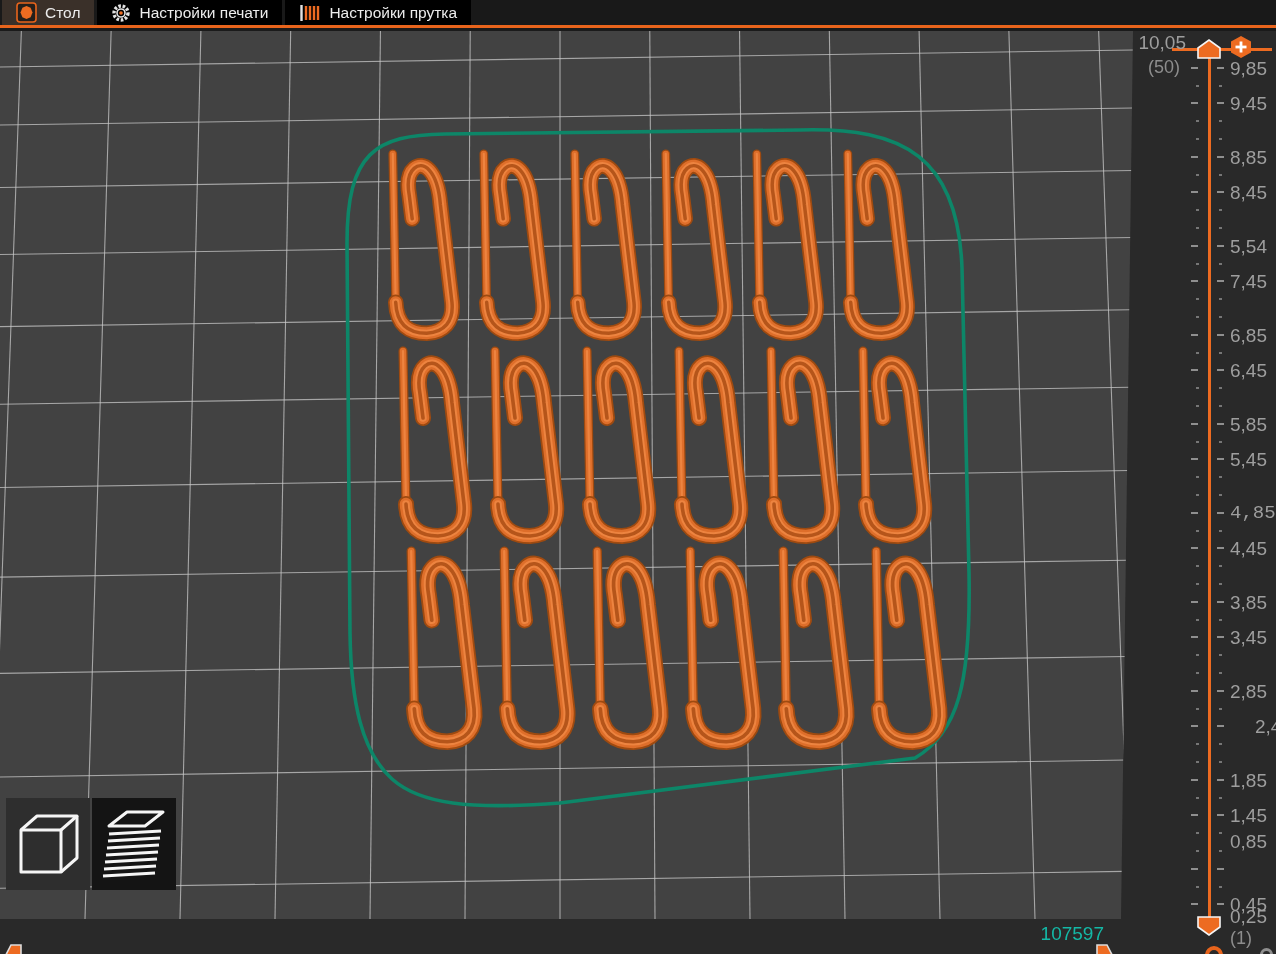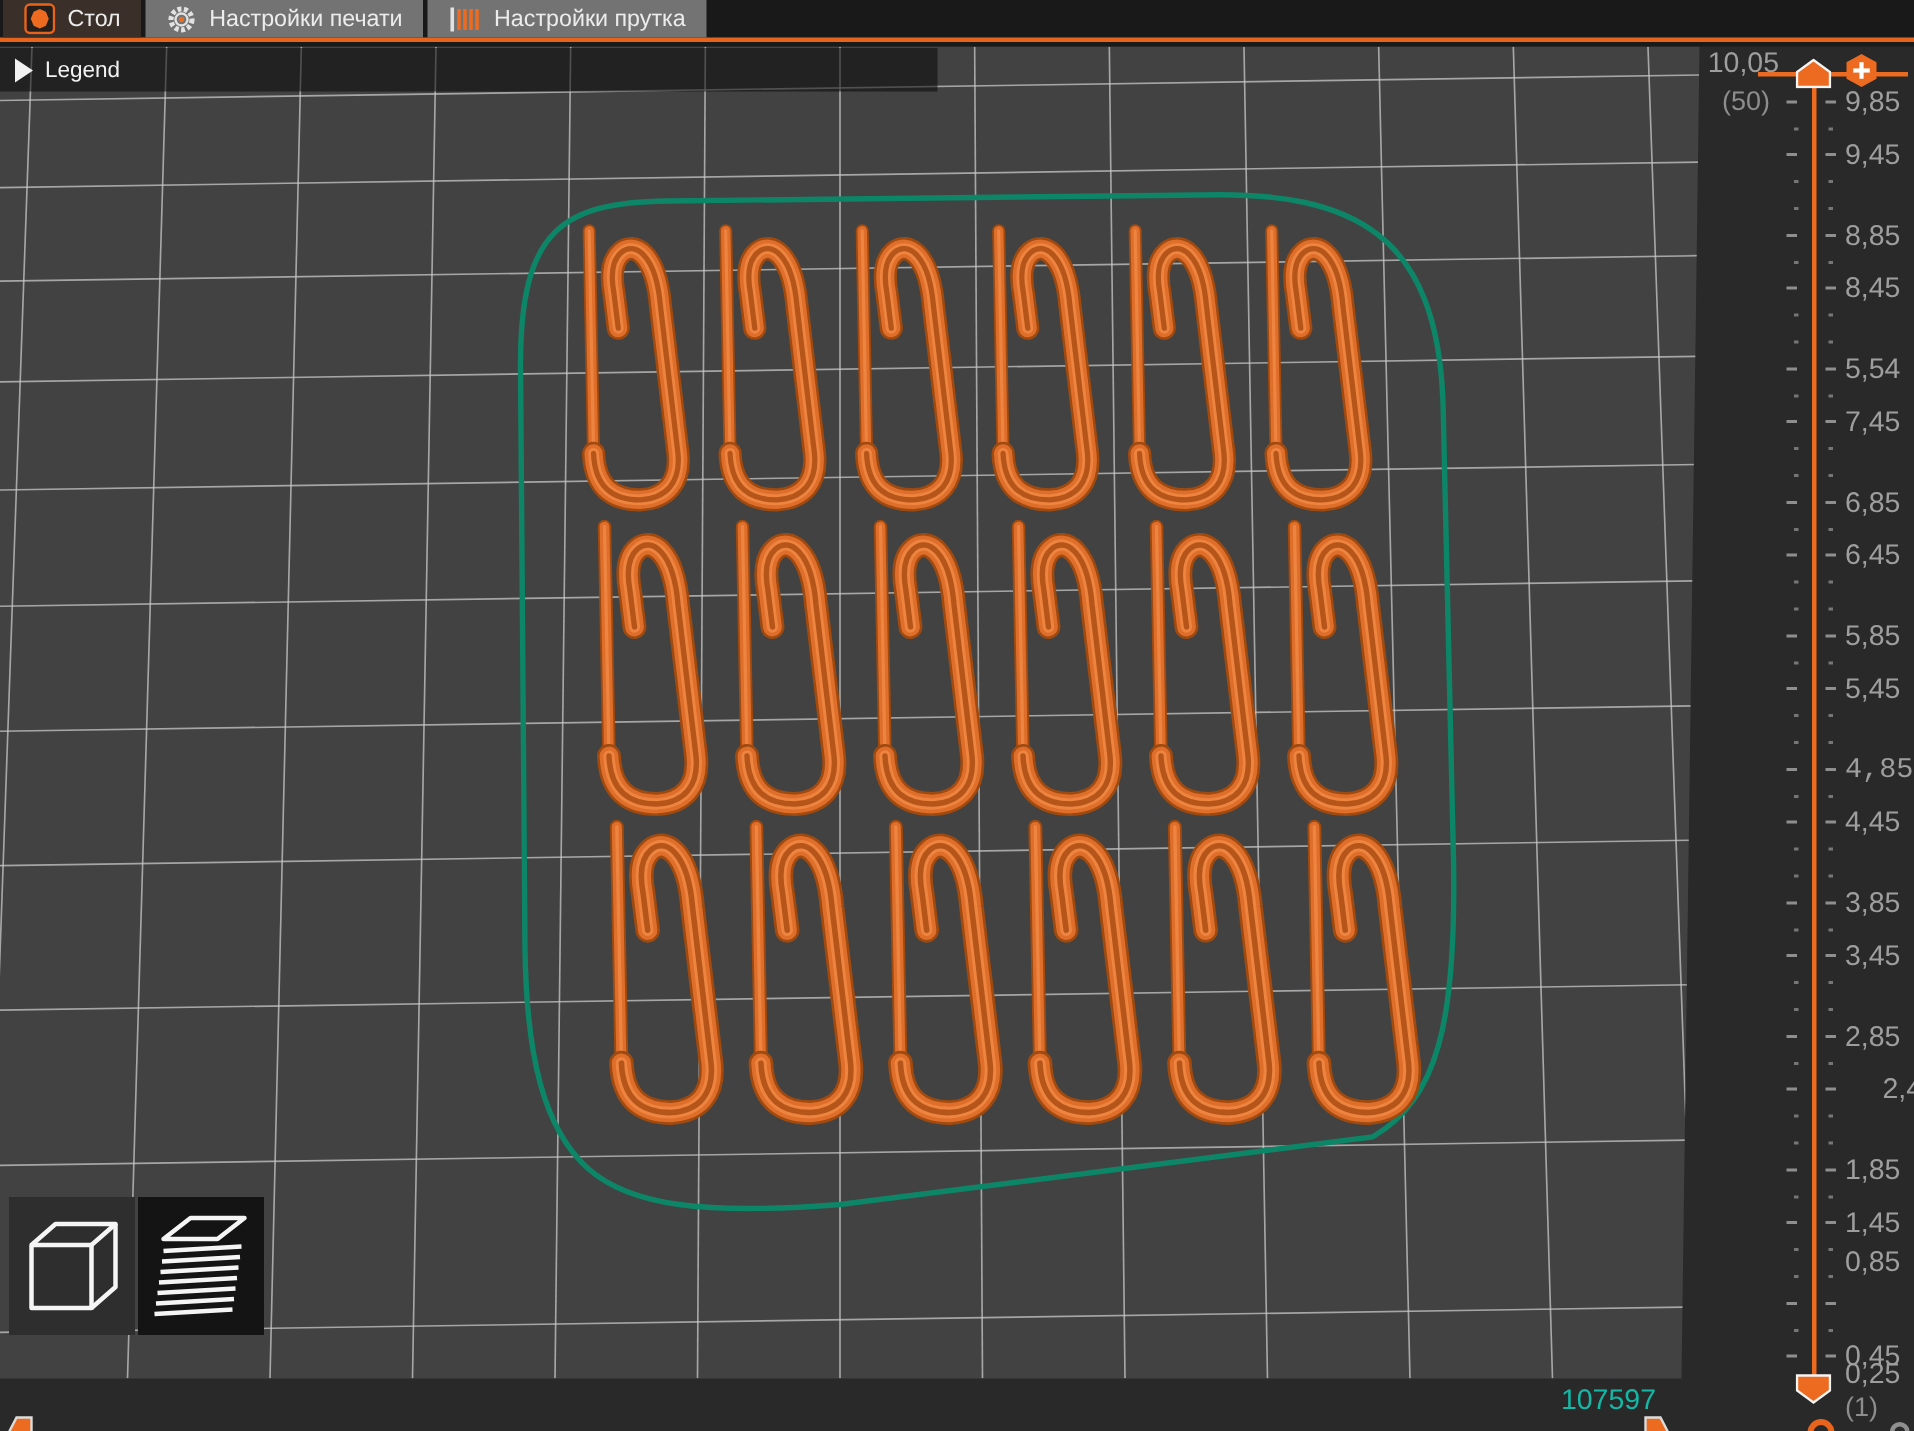--- a/index.html
+++ b/index.html
@@ -5,21 +5,21 @@
   * { margin:0; padding:0; box-sizing:border-box; }
   html,body { width:1276px; height:954px; overflow:hidden; background:#1a1a1a;
               font-family:"Liberation Sans", sans-serif; }
   .app { position:relative; width:1276px; height:954px; }
 
   
   .tabbar { position:absolute; left:0; top:0; width:1276px; height:28px;
             background:#191919; border-bottom:3px solid #e8641c;
             display:flex; align-items:stretch; gap:3px; padding-left:2px; }
   .tab { display:flex; align-items:center; gap:8px; padding:0 14px;
-         background:#737373; color:#ececec; font-size:15.5px; cursor:default; }
+         background:#000000; color:#ececec; font-size:15.5px; cursor:default; }
   .tab.active { background:#3a3029; }
   .tab svg { display:block; }
 
   
   .viewport { position:absolute; left:0; top:31px; width:1276px; height:923px;
               background:#292929; }
   svg.scene { position:absolute; left:0; top:0; }
 
   
   .legend-strip { position:absolute; left:0; top:1px; width:625px; height:29px;
@@ -162,24 +162,20 @@
           <use href="#hook" transform="translate(856,314) scale(1)"></use>
           <use href="#hook" transform="translate(404,514) scale(1.03)"></use>
           <use href="#hook" transform="translate(497,514) scale(1.03)"></use>
           <use href="#hook" transform="translate(590,514) scale(1.03)"></use>
           <use href="#hook" transform="translate(683,514) scale(1.03)"></use>
           <use href="#hook" transform="translate(776,514) scale(1.03)"></use>
           <use href="#hook" transform="translate(869,514) scale(1.03)"></use>
         </g>
     </svg>
 
-    <div class="legend-strip">
-      <span class="legend-tri"></span>
-      <span class="legend-label">Legend</span>
-    </div>
 
     <div class="view-toolbar">
       <div class="view-btn">
         <svg width="66" height="72" viewBox="0 0 66 72">
           <g fill="none" stroke="#f5f5f5" stroke-width="3" stroke-linejoin="round">
             <rect x="6" y="22" width="40" height="42"></rect>
             <polyline points="6,22 22,8 62,8 46,22"></polyline>
             <polyline points="62,8 62,50 46,64"></polyline>
           </g>
         </svg>

